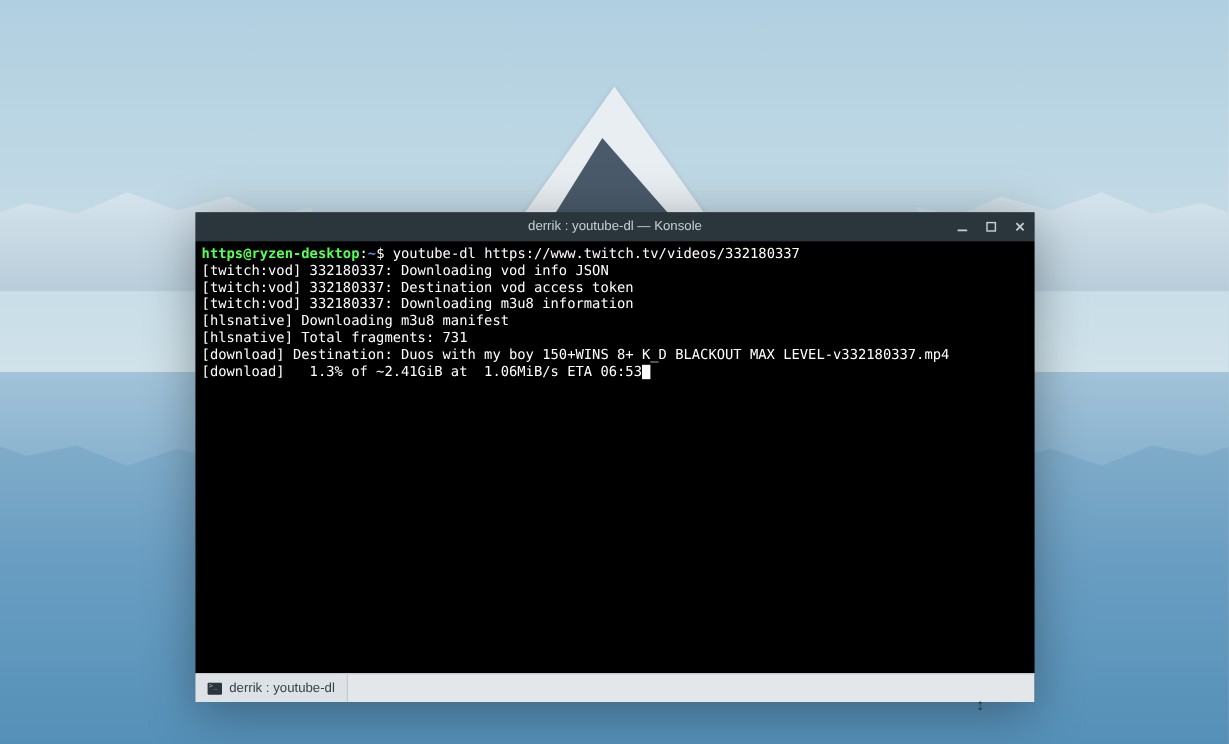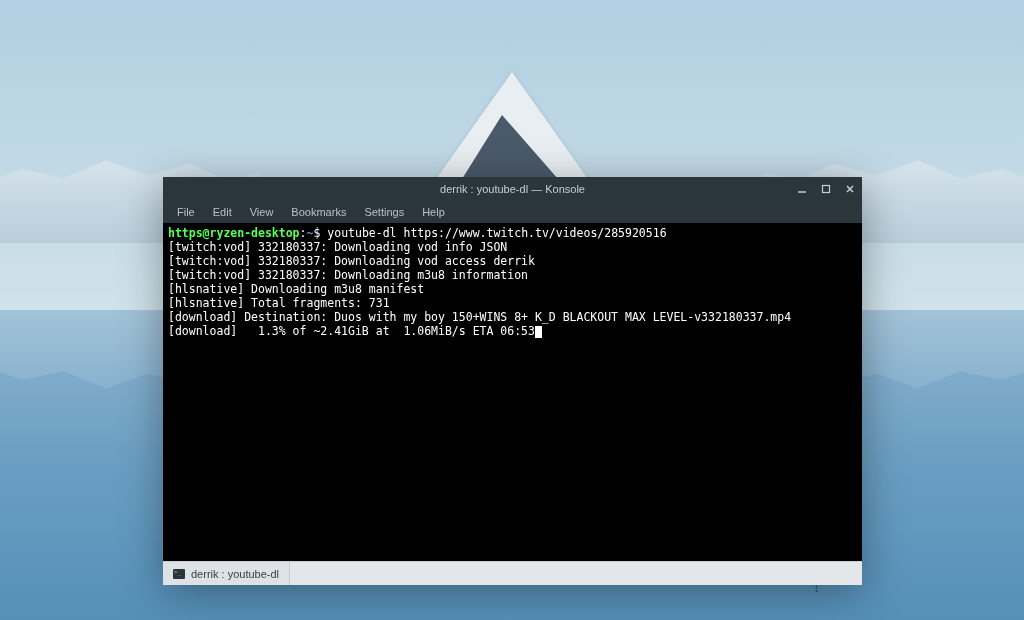--- a/index.html
+++ b/index.html
@@ -290,32 +290,24 @@
       </div>
       <div class="tb-btn">
         <svg width="10" height="10" viewBox="0 0 10 10">
             <line x1="2" y1="2" x2="8" y2="8" stroke="currentColor" stroke-width="1.5"></line>
             <line x1="8" y1="2" x2="2" y2="8" stroke="currentColor" stroke-width="1.5"></line>
           </svg>
       </div>
     </div>
   </div>
 
-  <div class="menubar">
-    <div class="menu-item">File</div>
-    <div class="menu-item">Edit</div>
-    <div class="menu-item">View</div>
-    <div class="menu-item">Bookmarks</div>
-    <div class="menu-item">Settings</div>
-    <div class="menu-item">Help</div>
-  </div>
-
-  <div class="terminal-body"><span class="prompt-user">https@ryzen-desktop</span><span class="prompt-colon">:</span><span class="prompt-path">~</span><span class="prompt-sym">$ </span><span class="term-white">youtube-dl https://www.twitch.tv/videos/285920516</span>
+
+  <div class="terminal-body"><span class="prompt-user">https@ryzen-desktop</span><span class="prompt-colon">:</span><span class="prompt-path">~</span><span class="prompt-sym">$ </span><span class="term-white">youtube-dl https://www.twitch.tv/videos/332180337</span>
 <span class="term-white">[twitch:vod] 332180337: Downloading vod info JSON</span>
-<span class="term-white">[twitch:vod] 332180337: Downloading vod access derrik</span>
+<span class="term-white">[twitch:vod] 332180337: Destination vod access token</span>
 <span class="term-white">[twitch:vod] 332180337: Downloading m3u8 information</span>
 <span class="term-white">[hlsnative] Downloading m3u8 manifest</span>
 <span class="term-white">[hlsnative] Total fragments: 731</span>
 <span class="term-white">[download] Destination: Duos with my boy 150+WINS 8+ K_D BLACKOUT MAX LEVEL-v332180337.mp4</span>
 <span class="term-white">[download]   1.3% of ~2.41GiB at  1.06MiB/s ETA 06:53</span><span class="cursor-block"></span></div>
 
   <div class="tabbar">
     <div class="tab">
       <span class="tab-icon"></span>
       <span>derrik : youtube-dl</span>

